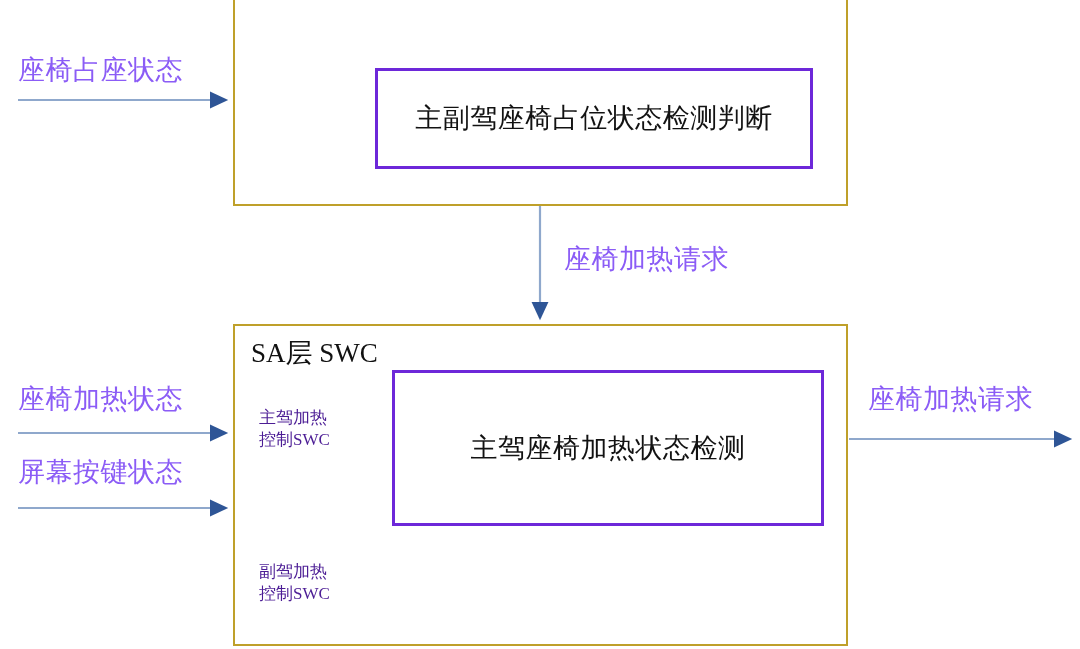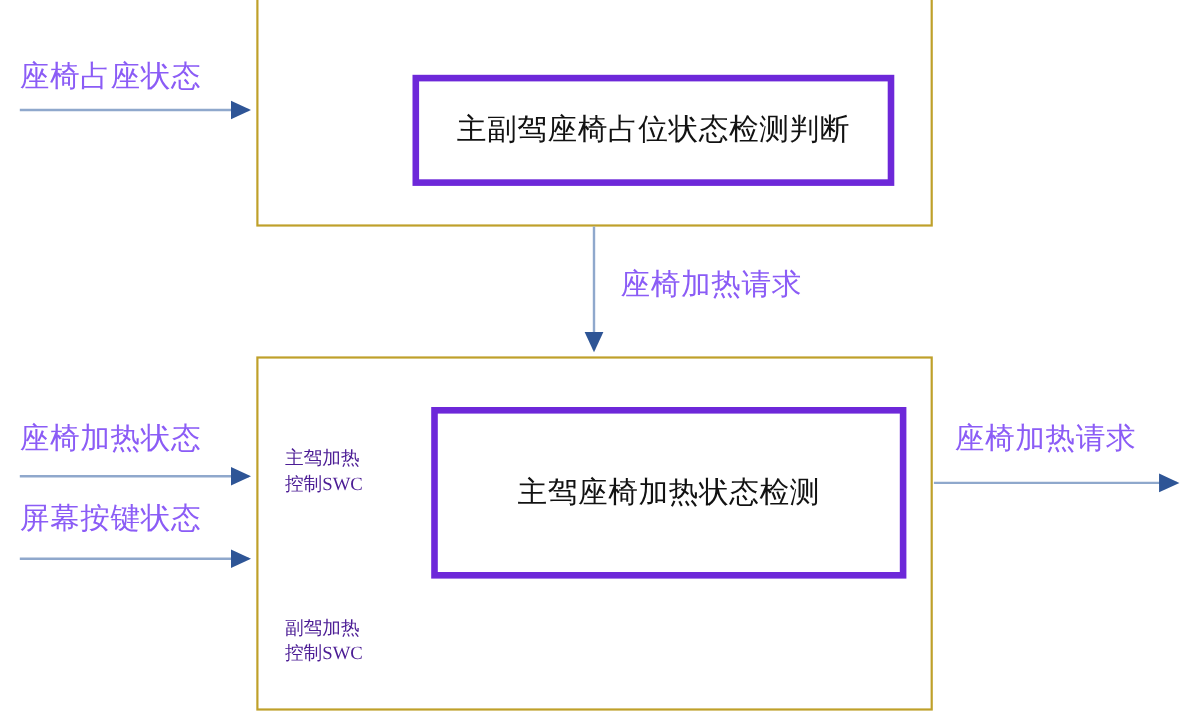--- a/index.html
+++ b/index.html
@@ -31,21 +31,21 @@
     font-family: "Liberation Serif", "DejaVu Serif", serif;
     font-size: 27px;
     line-height: 1;
     color: #111111;
     white-space: nowrap;
   }
 
   
   .comp-box {
     box-sizing: border-box;
-    border: 6px solid #6d28d9;
+    border: 3px solid #6d28d9;
     background: #ffffff;
     display: flex;
     flex-direction: column;
     align-items: center;
     justify-content: center;
   }
   .comp-line {
     font-family: "DejaVu Sans", "Liberation Sans", sans-serif;
     font-size: 27px;
     line-height: 1.42;
@@ -96,20 +96,21 @@
 
   <div class="abs layer-box" style="left:233px; top:-2px; width:615px; height:208px;">
   </div>
 
   <div class="abs comp-box" style="left:375px; top:68px; width:438px; height:101px;">
     <div class="comp-line">主副驾座椅占位状态检测判断</div>
   </div>
 
   <div class="abs layer-box" style="left:233px; top:324px; width:615px; height:322px;">
   </div>
+  <div class="layer-title" style="left:251px; top:340px;">SA层 SWC</div>
 
   <div class="sub-label" style="left:259px; top:406px; width:126px;">
     <div class="l1">主驾加热</div>
     <div class="l2">控制SWC</div>
   </div>
 
   <div class="sub-label" style="left:259px; top:560px; width:126px;">
     <div class="l1">副驾加热</div>
     <div class="l2">控制SWC</div>
   </div>

